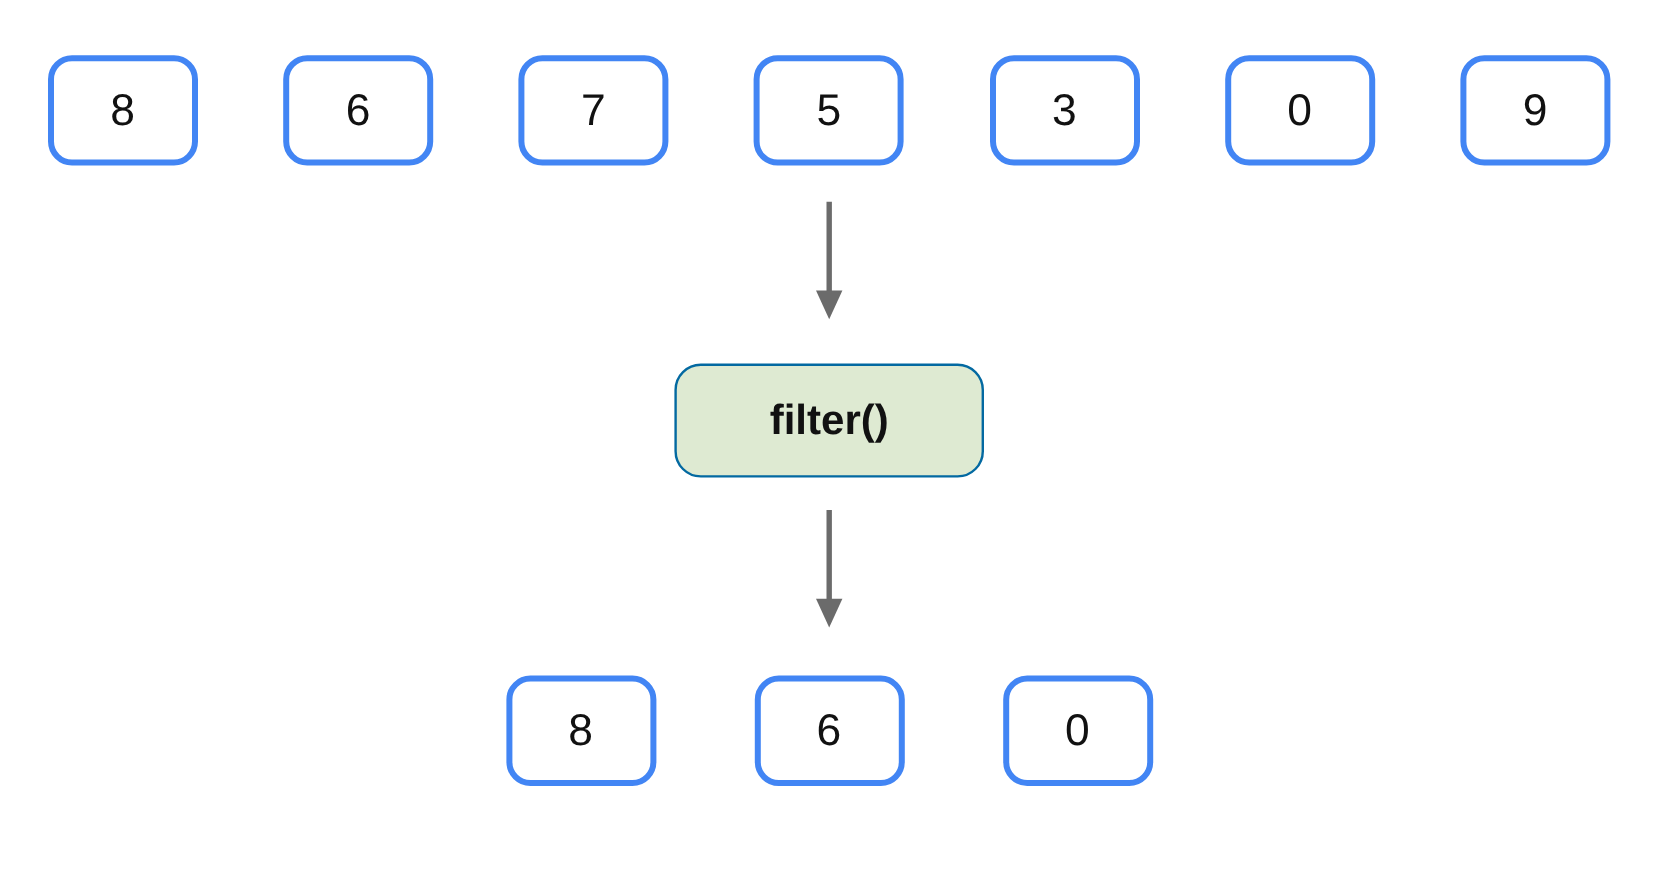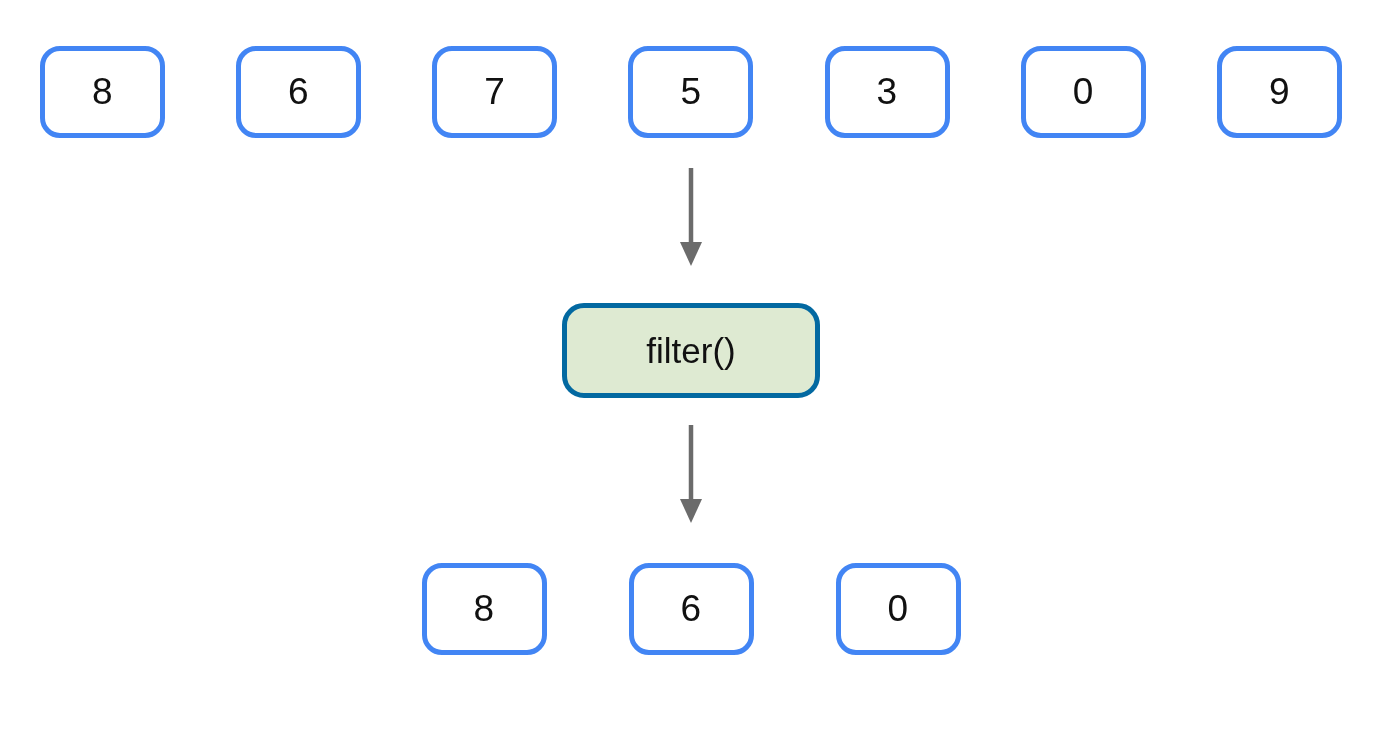--- a/index.html
+++ b/index.html
@@ -43,28 +43,28 @@
   .arrow-wrap {
     display: flex;
     justify-content: center;
   }
   .arrow-1 { margin-top: 30px; }
   .arrow-2 { margin-top: 27px; }
   .func-box {
     margin-top: 35px;
     width: 258px;
     height: 95px;
-    border: 5px solid #0369a1;
+    border: 2px solid #0369a1;
     border-radius: 22px;
     background: #DEEAD2;
     display: flex;
     align-items: center;
     justify-content: center;
     font-size: 35px;
-    font-weight: 400;
+    font-weight: 700;
     color: #111111;
   }
   .output-row {
     display: flex;
     gap: 82px;
     margin-top: 38px;
   }
 </style>
 </head>
 <body>

